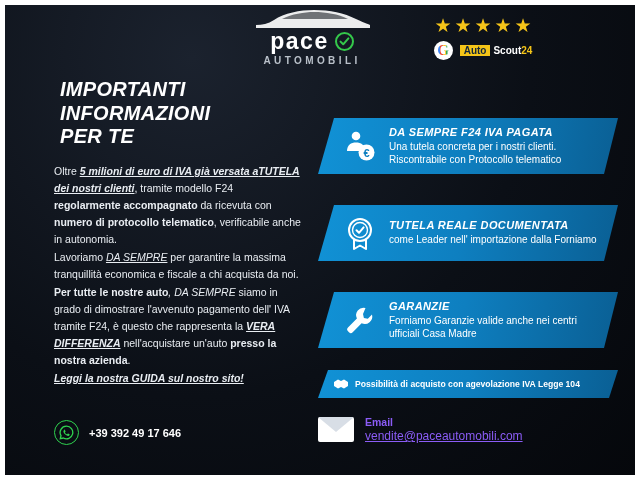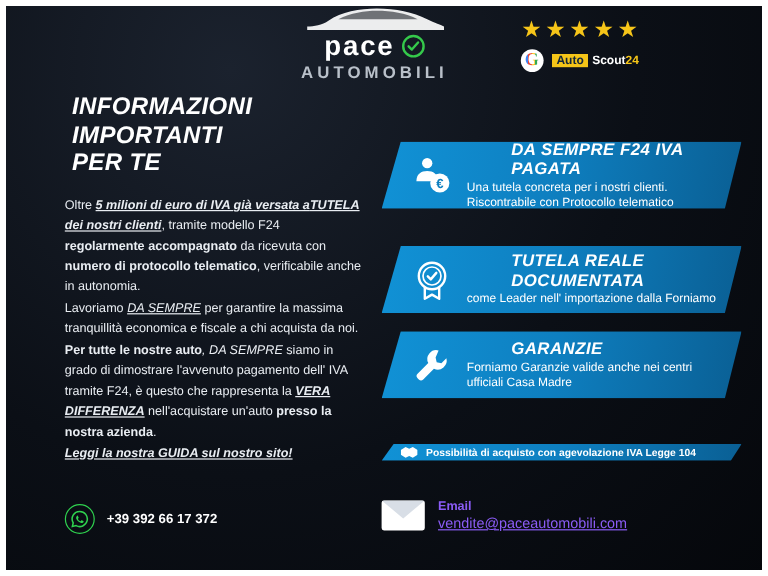--- a/index.html
+++ b/index.html
@@ -46,21 +46,21 @@
     color: #ffffff; font-size: 23px; font-weight: bold;
     letter-spacing: 1.5px; line-height: 1;
   }
   .logo-check {
     width: 19px; height: 19px; border-radius: 50%;
     border: 2px solid #35c94b;
     display: flex; align-items: center; justify-content: center;
   }
   .logo-check svg { display:block; }
   .logo-sub {
-    color: #b9c0c9; font-size: 14px; letter-spacing: 3.4px;
+    color: #b9c0c9; font-size: 10px; letter-spacing: 3.4px;
     margin-top: 2px; font-weight: bold;
   }
 
   
   .rating-block {
     position: absolute; right: 26px; top: 16px;
     width: 150px;
     display: flex; flex-direction: column; align-items: center; gap: 6px;
   }
   .stars { display: flex; gap: 3px; }
@@ -117,37 +117,37 @@
     background: linear-gradient(100deg, #1192d6 0%, #0e7fc0 48%, #0a5f94 100%);
     display: flex; align-items: center;
     padding-left: 12px;
     color: #ffffff;
     z-index: 3;
   }
   .panel.p1 { left: 318px; top: 118px; width: 300px;
     clip-path: polygon(16px 0, 100% 0, 286px 100%, 0 100%); }
   .panel.p2 { left: 318px; top: 205px; width: 300px;
     clip-path: polygon(16px 0, 100% 0, 286px 100%, 0 100%); }
-  .panel.p3 { left: 318px; top: 276px; width: 300px;
+  .panel.p3 { left: 318px; top: 292px; width: 300px;
     clip-path: polygon(16px 0, 100% 0, 286px 100%, 0 100%); }
   .panel-icon {
     width: 40px; height: 40px; flex: 0 0 40px;
     margin-left: 10px; margin-right: 9px;
     display: flex; align-items: center; justify-content: center;
   }
   .panel-body { padding-right: 18px; }
   .panel-title {
-    font-size: 14px; font-weight: bold; font-style: italic;
-    letter-spacing: 0.4px; margin-bottom: 2px; margin-left: 37px;
+    font-size: 11px; font-weight: bold; font-style: italic;
+    letter-spacing: 0.4px; margin-bottom: 2px;
   }
   .panel-line { font-size: 10px; line-height: 1.32; }
 
   
   .iva-banner {
-    position: absolute; left: 318px; top: 370px; width: 300px; height: 14px;
+    position: absolute; left: 318px; top: 370px; width: 300px; height: 28px;
     background: linear-gradient(100deg, #1192d6 0%, #0e7fc0 50%, #0a5f94 100%);
     clip-path: polygon(10px 0, 100% 0, 291px 100%, 0 100%);
     display: flex; align-items: center; gap: 7px;
     padding-left: 16px;
     color: #fff; font-size: 8.6px; font-weight: bold;
     z-index: 3;
   }
   .iva-ico { width: 14px; height: 14px; display:flex; align-items:center; justify-content:center;}
 
   
@@ -227,22 +227,22 @@
         <div class="autoscout">
           <span class="as-auto">Auto</span>
           <span class="as-scout">Scout</span>
           <span class="as-24">24</span>
         </div>
       </div>
     </div>
   </div>
 
   <div class="title">
+    <div>IMPORTANTI</div>
     <div>INFORMAZIONI</div>
-    <div>IMPORTANTI</div>
     <div>PER TE</div>
   </div>
 
   <div class="body-text">
     <p>
       <span>Oltre </span><span class="bi u">5 milioni di euro di IVA già versata a</span><span class="bi u">TUTELA dei nostri clienti</span><span>, tramite modello F24 </span><b>regolarmente accompagnato</b><span> da ricevuta con </span><b>numero di protocollo telematico</b><span>, verificabile anche in autonomia.</span>
     </p>
     <p>
       <span>Lavoriamo </span><i class="u">DA SEMPRE</i><span> per garantire la massima tranquillità economica e fiscale a chi acquista da noi.</span>
     </p>
@@ -307,21 +307,21 @@
     <span>Possibilità di acquisto con agevolazione IVA Legge 104</span>
   </div>
 
   <div class="contact-phone">
     <div class="wa-circle">
       <svg width="15" height="15" viewBox="0 0 15 15">
         <path d="M7.5 1.2 A6.3 6.3 0 0 0 2 10.7 L1.3 13.7 L4.4 13 A6.3 6.3 0 1 0 7.5 1.2 Z" fill="none" stroke="#2fd24f" stroke-width="1.3"></path>
         <path d="M5.2 4.6 c0.3 0 0.5 0 0.7 0.4 l0.6 1.3 c0.1 0.3 0 0.4 -0.2 0.6 l-0.3 0.3 c-0.1 0.2 -0.1 0.3 0 0.5 c0.4 0.7 1.1 1.3 1.8 1.6 c0.2 0.1 0.4 0.1 0.5 -0.1 l0.4 -0.5 c0.2 -0.2 0.3 -0.2 0.5 -0.1 l1.2 0.6 c0.2 0.1 0.3 0.2 0.3 0.4 c0 0.6 -0.5 1.2 -1.1 1.3 c-0.6 0.1 -1.4 -0.1 -2.6 -0.8 c-1.4 -0.8 -2.3 -2.2 -2.5 -3 c-0.2 -0.8 0.1 -1.6 0.5 -1.9 c0.1 -0.1 0.2 -0.1 0.2 -0.1 Z" fill="#2fd24f"></path>
       </svg>
     </div>
-    <div class="phone-num">+39 392 66 17 372</div>
+    <div class="phone-num">+39 392 49 17 646</div>
   </div>
 
   <div class="contact-email">
     <div class="env"></div>
     <div class="email-txt">
       <div class="email-label">Email</div>
       <div class="email-addr">vendite@paceautomobili.com</div>
     </div>
   </div>
 

